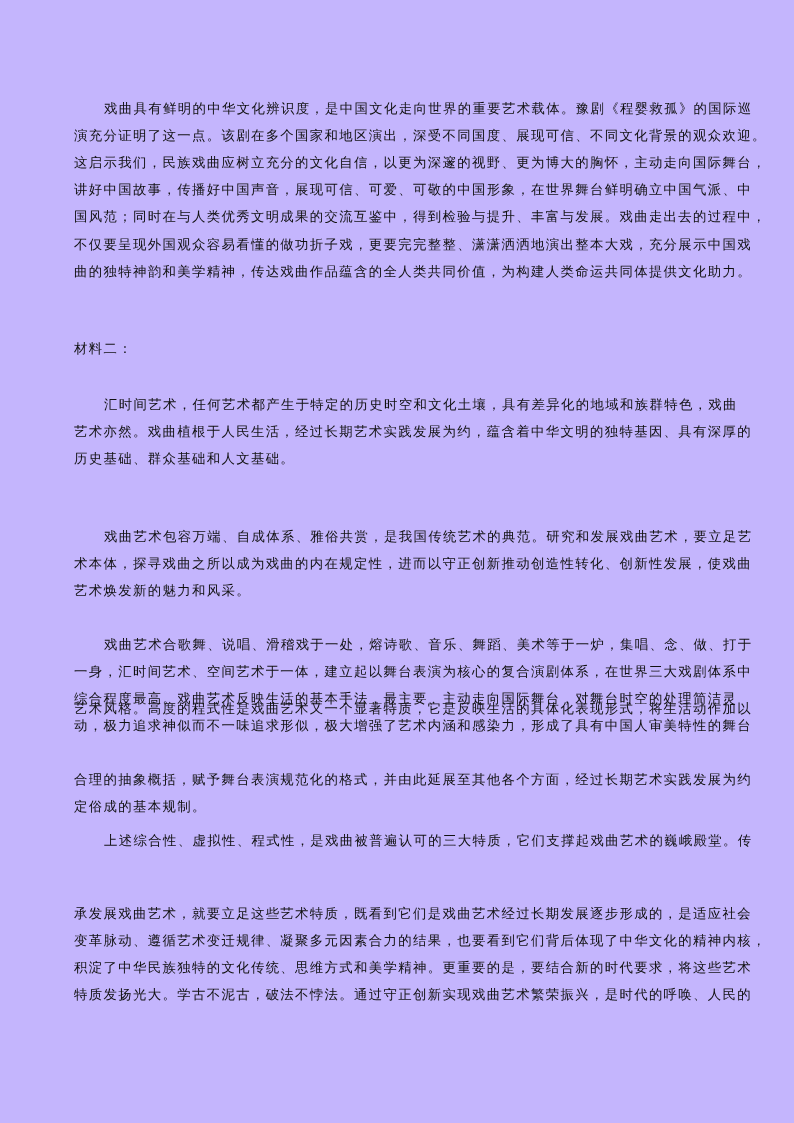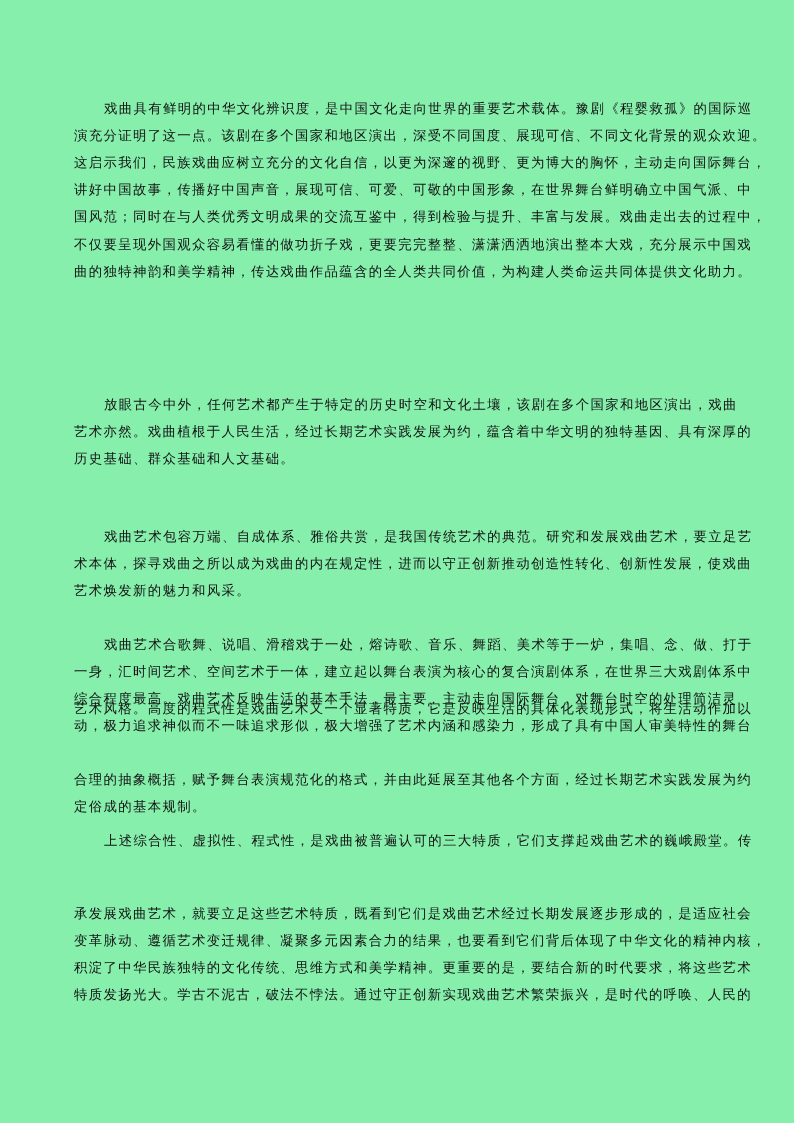--- a/index.html
+++ b/index.html
@@ -1,18 +1,18 @@
 <!DOCTYPE html>
 <html><head>
 <meta charset="utf-8">
 <style>
   html, body { margin: 0; padding: 0; background: #ffffff; }
   body { width: 794px; height: 1123px; position: relative; overflow: hidden;
          font-family: "DejaVu Serif", "Liberation Serif", serif; color: #111; }
-  .page { position: absolute; left: 0; top: 0; width: 794px; height: 1123px; background: #86efac; }
+  .page { position: absolute; left: 0; top: 0; width: 794px; height: 1123px; background: #c4b5fd; }
   .line { position: absolute; left: 74px; width: 648px; font-size: 13.4px; line-height: 18px;
           white-space: nowrap; letter-spacing: 1.35px; }
   .line.indent { left: 104px; width: 618px; }
   .line.just { text-align: justify; text-align-last: justify; }
   .cite { left: 80px; }
 </style>
 </head>
 <body>
 
 <div class="page">
@@ -21,23 +21,24 @@
     <div class="line indent just" style="top:100px">戏曲具有鲜明的中华文化辨识度，是中国文化走向世界的重要艺术载体。豫剧《程婴救孤》的国际巡</div>
     <div class="line just" style="top:127px">演充分证明了这一点。该剧在多个国家和地区演出，深受不同国度、展现可信、不同文化背景的观众欢迎。</div>
     <div class="line just" style="top:154px">这启示我们，民族戏曲应树立充分的文化自信，以更为深邃的视野、更为博大的胸怀，主动走向国际舞台，</div>
     <div class="line just" style="top:181px">讲好中国故事，传播好中国声音，展现可信、可爱、可敬的中国形象，在世界舞台鲜明确立中国气派、中</div>
     <div class="line just" style="top:208px">国风范；同时在与人类优秀文明成果的交流互鉴中，得到检验与提升、丰富与发展。戏曲走出去的过程中，</div>
     <div class="line just" style="top:236px">不仅要呈现外国观众容易看懂的做功折子戏，更要完完整整、潇潇洒洒地演出整本大戏，充分展示中国戏</div>
     <div class="line just" style="top:263px">曲的独特神韵和美学精神，传达戏曲作品蕴含的全人类共同价值，为构建人类命运共同体提供文化助力。</div>
   </div>
 
 
+  <div class="line" style="top:340px">材料二：</div>
 
   <div>
-    <div class="line indent just" style="top:396px">放眼古今中外，任何艺术都产生于特定的历史时空和文化土壤，该剧在多个国家和地区演出，戏曲</div>
+    <div class="line indent just" style="top:396px">汇时间艺术，任何艺术都产生于特定的历史时空和文化土壤，具有差异化的地域和族群特色，戏曲</div>
     <div class="line just" style="top:423px">艺术亦然。戏曲植根于人民生活，经过长期艺术实践发展为约，蕴含着中华文明的独特基因、具有深厚的</div>
     <div class="line" style="top:450px">历史基础、群众基础和人文基础。</div>
   </div>
 
   <div>
     <div class="line indent just" style="top:528px">戏曲艺术包容万端、自成体系、雅俗共赏，是我国传统艺术的典范。研究和发展戏曲艺术，要立足艺</div>
     <div class="line just" style="top:555px">术本体，探寻戏曲之所以成为戏曲的内在规定性，进而以守正创新推动创造性转化、创新性发展，使戏曲</div>
     <div class="line" style="top:582px">艺术焕发新的魅力和风采。</div>
   </div>
 

